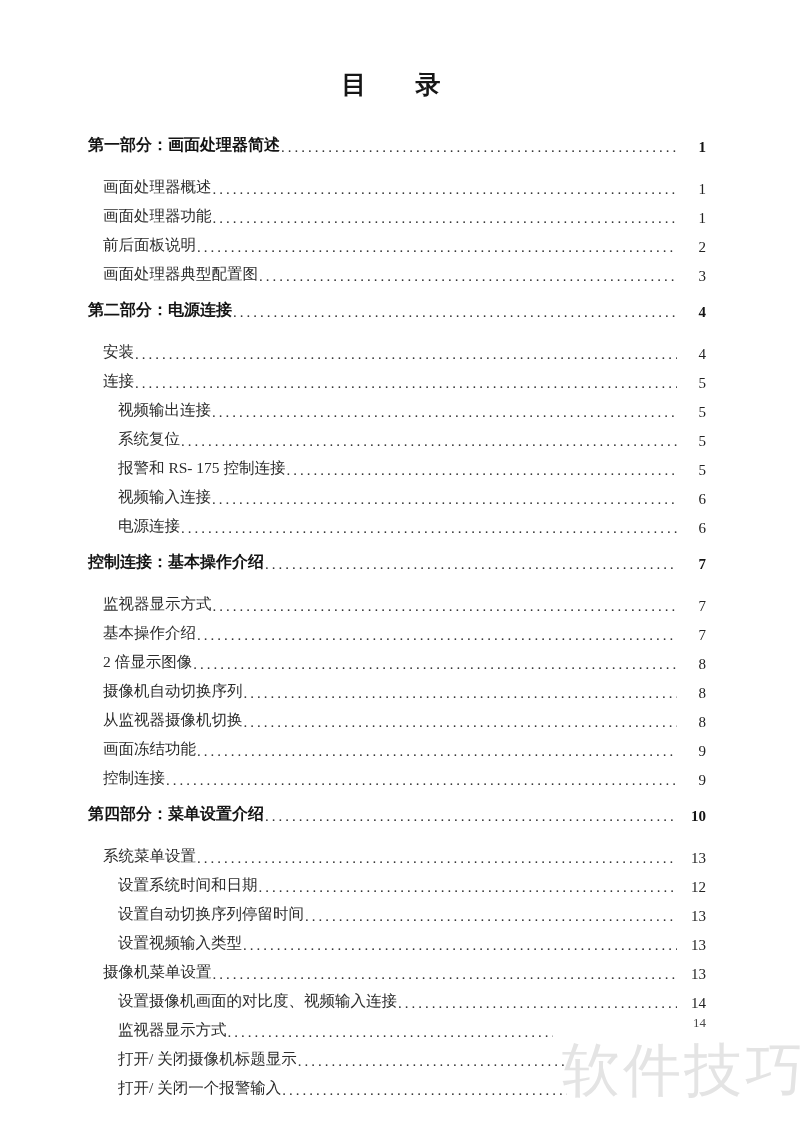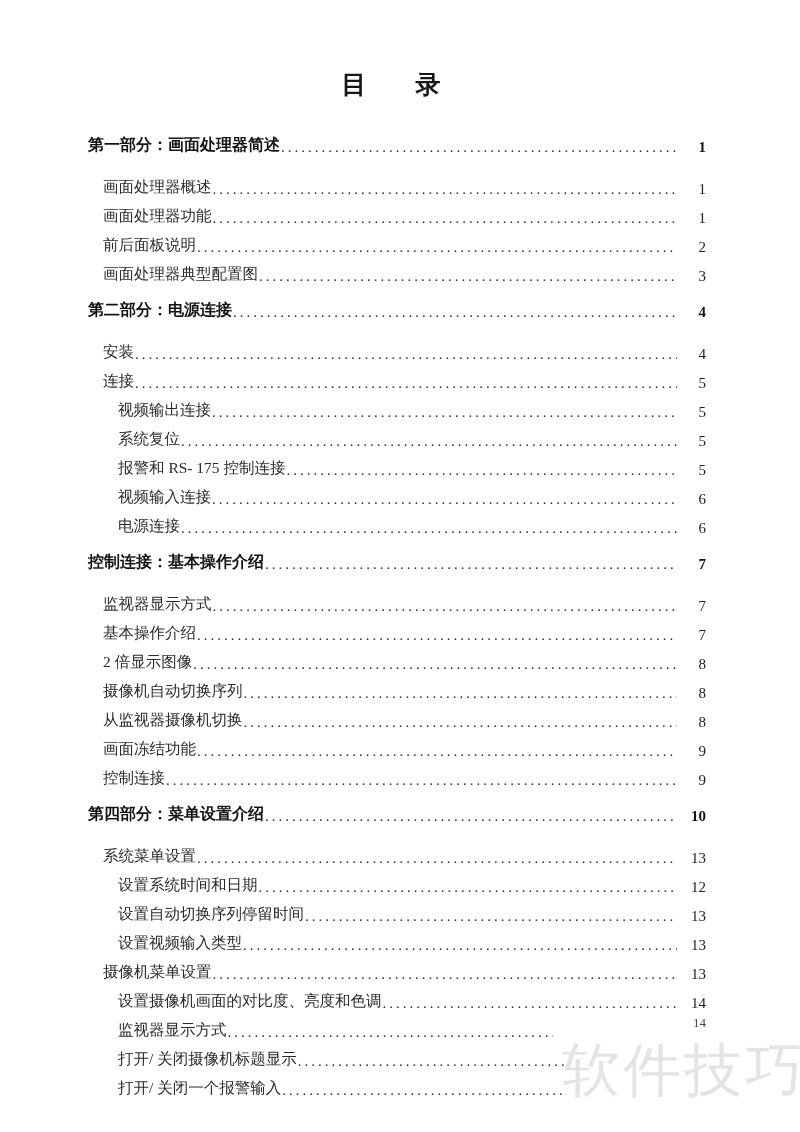--- a/index.html
+++ b/index.html
@@ -221,21 +221,21 @@
     <span class="label">设置视频输入类型</span>
     <span class="dots">............................................................................................................................................................................................................................................................................................................</span>
     <span class="pagenum">13</span>
   </div>
       <div class="toc-row level-1">
     <span class="label">摄像机菜单设置</span>
     <span class="dots">............................................................................................................................................................................................................................................................................................................</span>
     <span class="pagenum">13</span>
   </div>
       <div class="toc-row level-2">
-    <span class="label">设置摄像机画面的对比度、亮度和色调</span>
+    <span class="label">设置摄像机画面的对比度、视频输入连接</span>
     <span class="dots">............................................................................................................................................................................................................................................................................................................</span>
     <span class="pagenum">14</span>
   </div>
       <div class="toc-row level-2 raised">
     <span class="label">监视器显示方式</span>
     <span class="dots">............................................................................................................................................................................................................................................................................................................</span>
     <span class="gap"></span>
         <span class="pagenum">14</span>
   </div>
       <div class="toc-row level-2">

